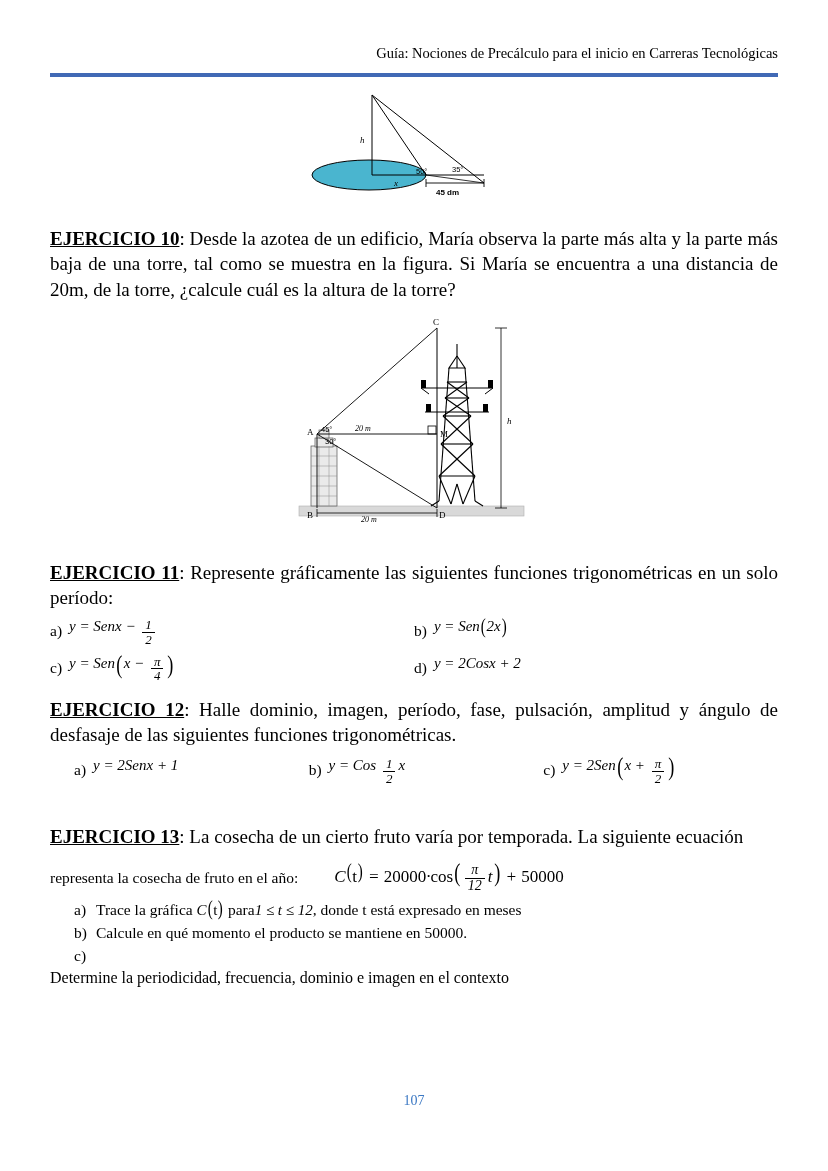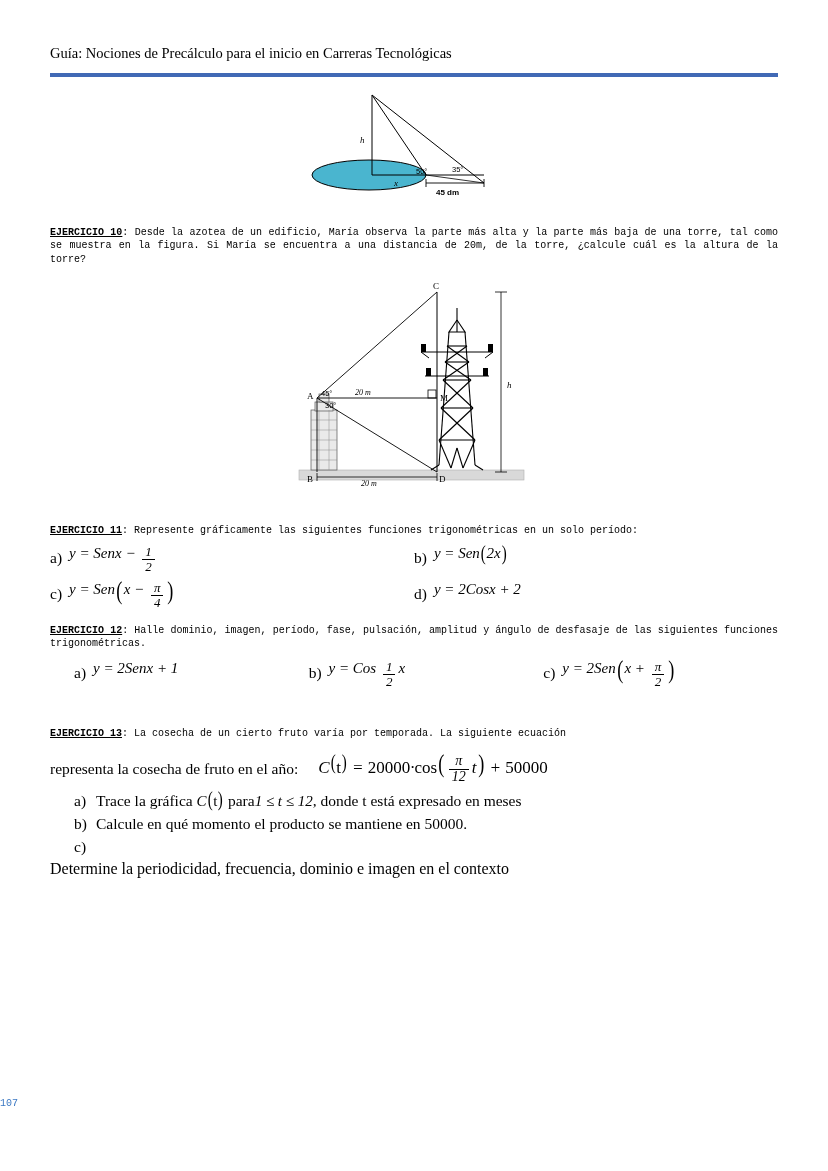--- a/index.html
+++ b/index.html
@@ -18,46 +18,45 @@
   .page {
     position: relative;
     width: 828px;
     height: 1171px;
     box-sizing: border-box;
     padding: 0 50px;
   }
   
   .header {
     padding-top: 45px;
-    text-align: left;
+    text-align: right;
     font-size: 14.5px;
     font-family: "Liberation Serif", serif;
     color: #000;
   }
   .header-rule {
     margin-top: 11px;
     height: 4px;
     background: #4169b5;
     width: 100%;
   }
   
   .fig-cone {
     margin-top: 10px;
     height: 125px;
     position: relative;
   }
   .fig-cone svg { position: absolute; left: 50%; transform: translateX(-50%); top: 0; }
 
   
   .exercise {
-    font-size: 10px;
+    font-size: 19px;
     line-height: 1.33;
     text-align: justify;
     margin-top: 14px;
-    font-family: Liberation Mono, monospace;
   }
   .ex-label {
     font-weight: bold;
     text-decoration: underline;
   }
   
   .fig-tower {
     height: 230px;
     position: relative;
     margin-top: 14px;
@@ -138,32 +137,33 @@
     font-size: 16px;
     line-height: 1.4;
   }
   .spacer-24 { height: 24px; }
   
   .footer {
     position: absolute;
     left: 0;
     right: 0;
     bottom: 62px;
-    text-align: left;
-    font-size: 10px;
+    text-align: center;
+    font-size: 14px;
     color: #3b78c3;
-    font-family: Liberation Mono, monospace;
+    font-family: Liberation Serif, serif;
   }
   .ex13-eq {
     margin-top: 14px;
     font-size: 15.5px;
     line-height: 1.6;
     display: flex;
     align-items: center;
     flex-wrap: wrap;
+    gap: 16px;
   }
 </style>
 </head>
 <body>
 
 <div class="page">
 
   <div class="header">
     <span>Guía: Nociones de Precálculo para el inicio en Carreras Tecnológicas</span>
   </div>

